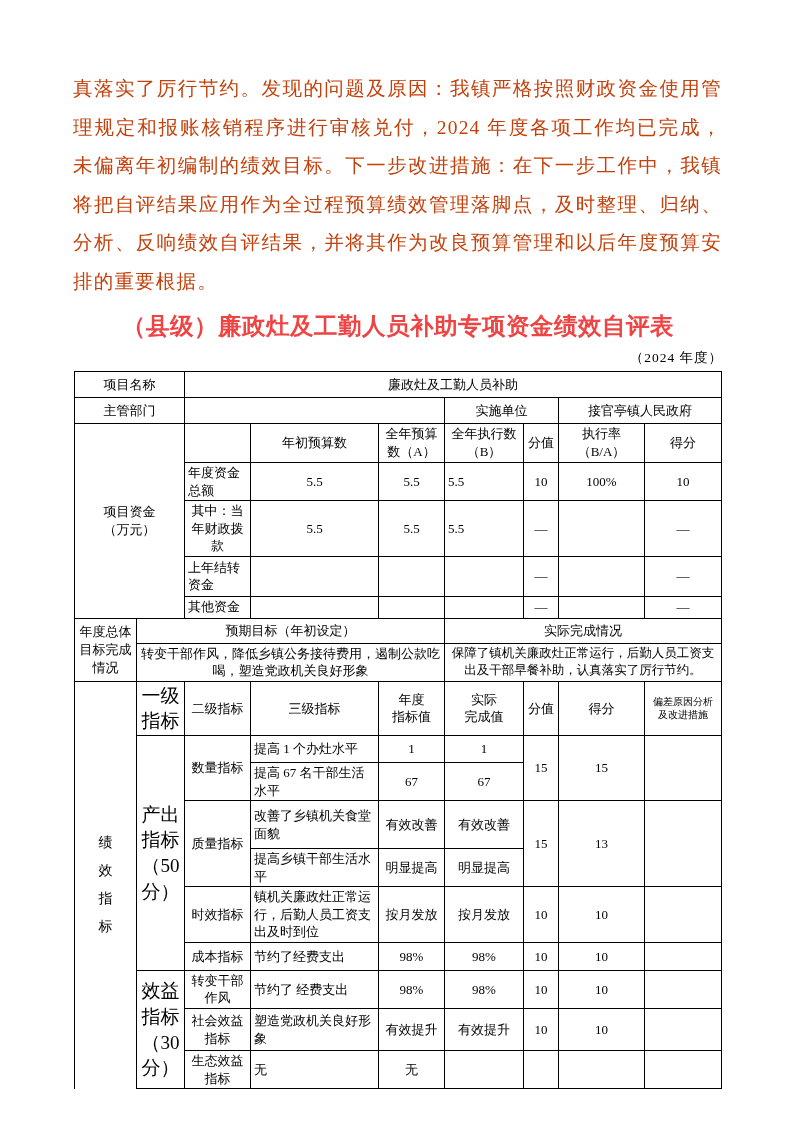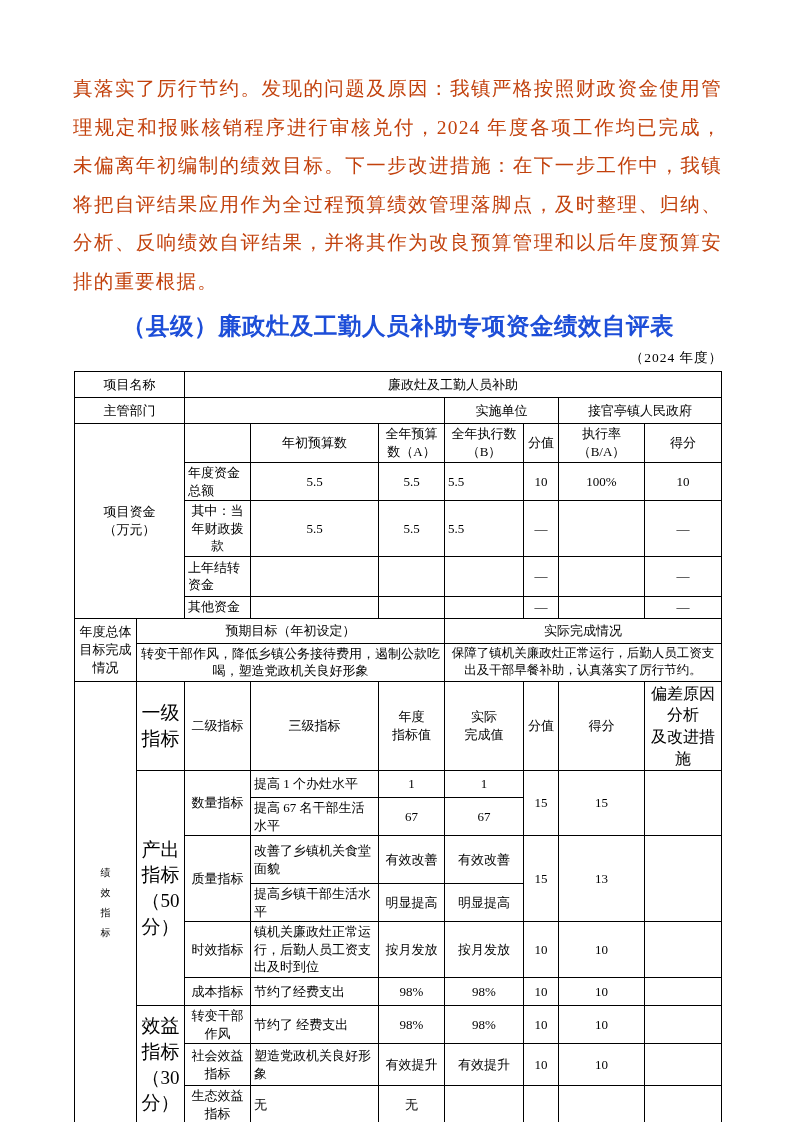--- a/index.html
+++ b/index.html
@@ -27,21 +27,21 @@
     text-align: justify;
     color: #c2410c;
   }
   .doc-title {
     margin-top: 9px;
     text-align: center;
     font-family: "Liberation Sans", "DejaVu Sans", sans-serif;
     font-weight: bold;
     font-size: 23.5px;
     letter-spacing: 0.5px;
-    color: #1d4ed8;
+    color: #ef4444;
   }
   .doc-subtitle {
     margin-top: 7px;
     margin-bottom: 4px;
     text-align: right;
     font-size: 13.5px;
     letter-spacing: 1px;
   }
   table.tbl {
     border-collapse: collapse;
@@ -57,23 +57,23 @@
     vertical-align: middle;
     padding: 1px 3px;
     line-height: 1.35;
     overflow: hidden;
     word-break: break-all;
   }
   .ta-l { text-align: left !important; }
   .pre { white-space: pre-line; }
   .fz14 { font-size: 19px; }
   .fz12 { font-size: 12.5px; }
-  .small { font-size: 16px; }
+  .small { font-size: 10px; }
   .open-bottom { border-bottom: none !important; }
-  .vtext { width: 16px; margin: 0 auto; word-break: break-all; line-height: 2.0; font-size: 10px; }
+  .vtext { width: 16px; margin: 0 auto; word-break: break-all; line-height: 2.0; font-size: 14px; }
 </style>
 </head>
 <body>
 
 <div class="page">
   <div class="content">
 
     <div class="intro">真落实了厉行节约。发现的问题及原因：我镇严格按照财政资金使用管理规定和报账核销程序进行审核兑付，2024 年度各项工作均已完成，未偏离年初编制的绩效目标。下一步改进措施：在下一步工作中，我镇将把自评结果应用作为全过程预算绩效管理落脚点，及时整理、归纳、分析、反响绩效自评结果，并将其作为改良预算管理和以后年度预算安排的重要根据。</div>
 
     <div class="doc-title">（县级）廉政灶及工勤人员补助专项资金绩效自评表</div>

